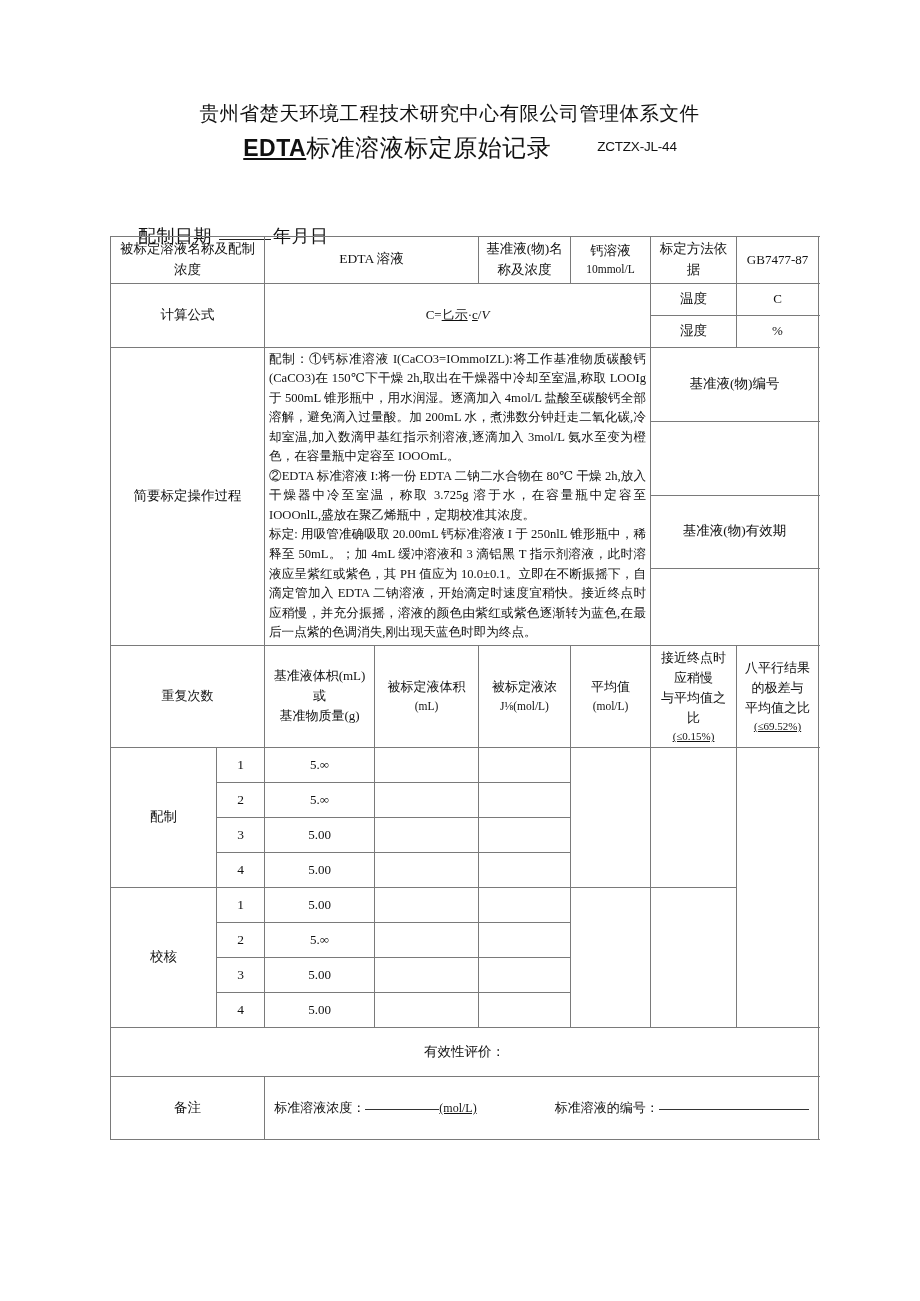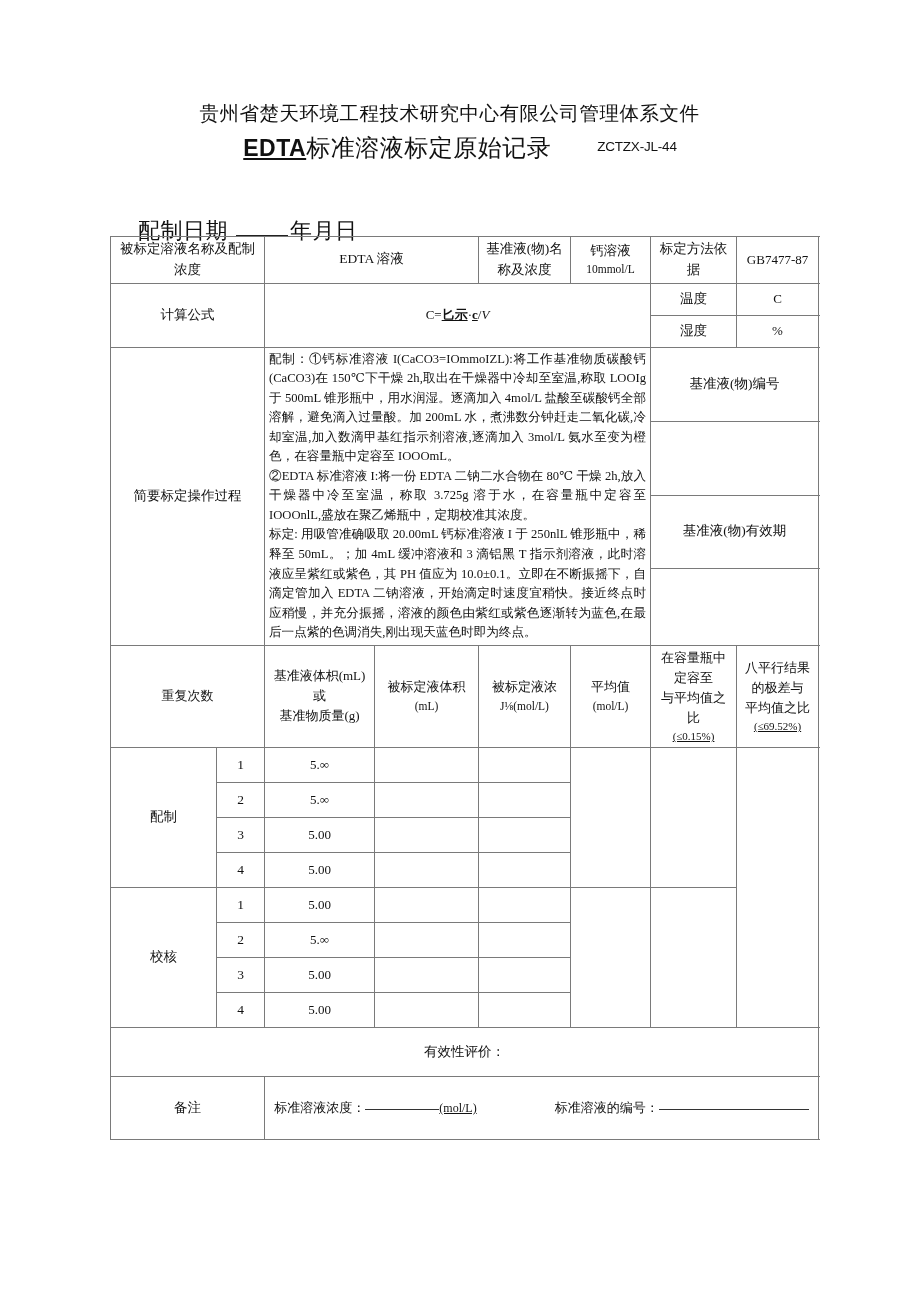--- a/index.html
+++ b/index.html
@@ -56,23 +56,23 @@
   .doc-code {
     display: inline-block;
     margin-left: 46px;
     font-family: "Liberation Sans", "DejaVu Sans", sans-serif;
     font-size: 13.5px;
     letter-spacing: -0.2px;
     vertical-align: 5px;
   }
   .prep-date {
     position: absolute;
-    top: 216px;
+    top: 224px;
     left: 138px;
-    font-size: 22px;
+    font-size: 18px;
     letter-spacing: 0.5px;
   }
   .prep-date .blank {
     display: inline-block;
     width: 52px;
     border-bottom: 1px solid #222;
     margin: 0 2px;
     vertical-align: 2px;
   }
 
@@ -116,21 +116,21 @@
   .formula-cell {
     text-align: left;
     vertical-align: bottom;
     padding-bottom: 4px;
     padding-left: 6px;
     font-size: 13px;
   }
   .formula-cell .fx {
     font-family: "Liberation Serif", serif;
   }
-  .formula-cell .ul { text-decoration: underline; font-weight: bold; }
+  .formula-cell .ul { text-decoration: underline; }
   .formula-cell .it { font-style: italic; }
 
   .ref-cell { font-size: 13.5px; }
 
   
   .dh { font-size: 13px; line-height: 1.5; }
   .dh .unit { font-size: 11.5px; }
   .dh .tol { font-size: 11px; text-decoration: underline; }
 
   .num { font-family: "Liberation Serif", serif; font-size: 13px; }
@@ -260,21 +260,21 @@
       </td>
       <td class="dh">
         <div>被标定液浓</div>
         <div class="unit">J⅛(mol/L)</div>
       </td>
       <td class="dh">
         <div>平均值</div>
         <div class="unit">(mol/L)</div>
       </td>
       <td class="dh">
-        <div>在容量瓶中定容至</div>
+        <div>接近终点时应稍慢</div>
         <div>与平均值之比</div>
         <div class="tol">(≤0.15%)</div>
       </td>
       <td class="dh" colspan="2">
         <div>八平行结果的极差与</div>
         <div>平均值之比</div>
         <div class="tol">(≤69.52%)</div>
       </td>
     </tr>
 

